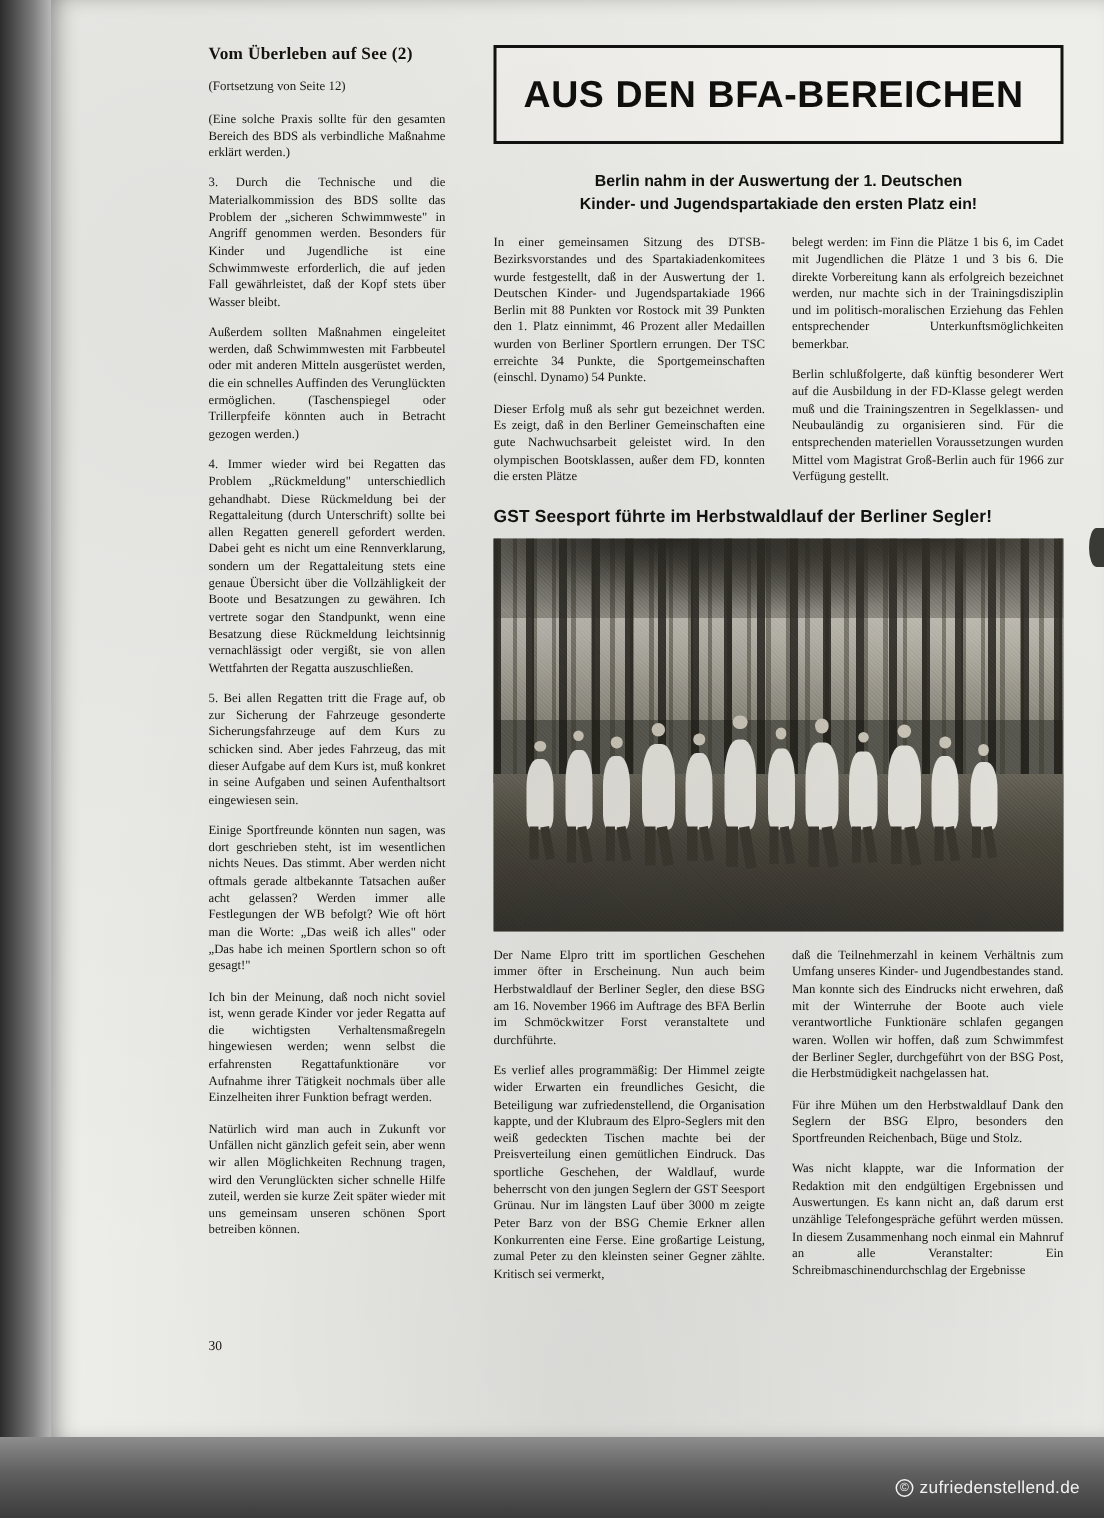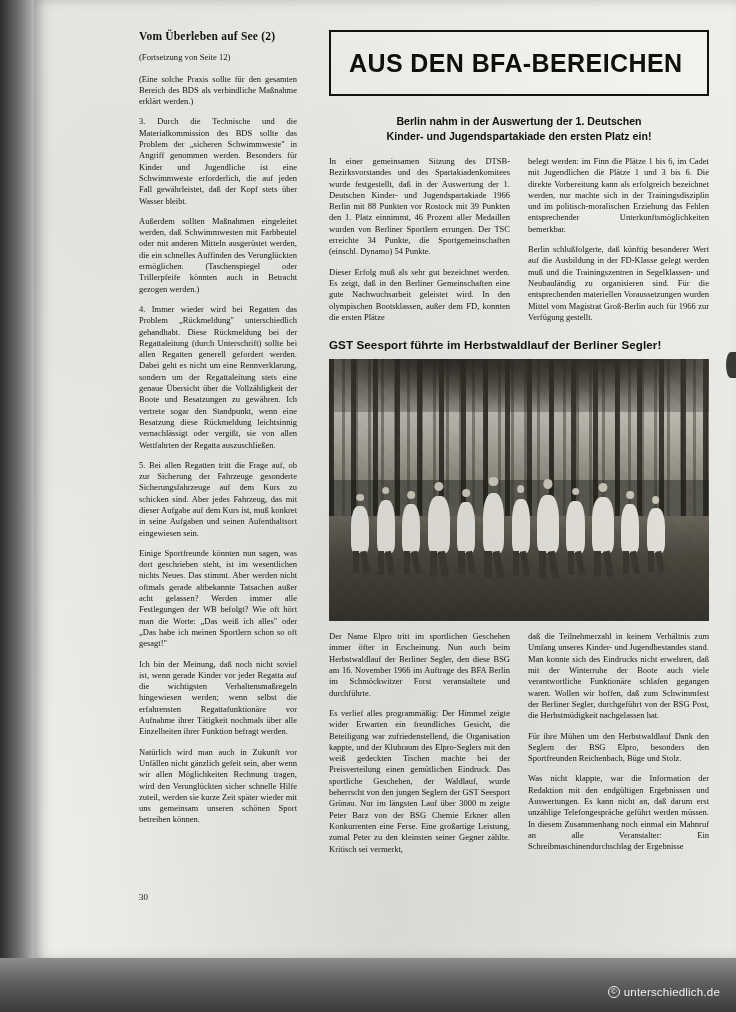--- a/index.html
+++ b/index.html
@@ -359,15 +359,15 @@
     </div>
 
     <div id="edge-bump"></div>
   </div>
 
   <div id="spine"></div>
   <div id="bottom-shadow"></div>
 
   <div id="watermark">
     <span class="c-mark">©</span>
-    <span>unterschiedlich.de</span>
+    <span>zufriedenstellend.de</span>
   </div>
 </div>
 
 </body></html>

